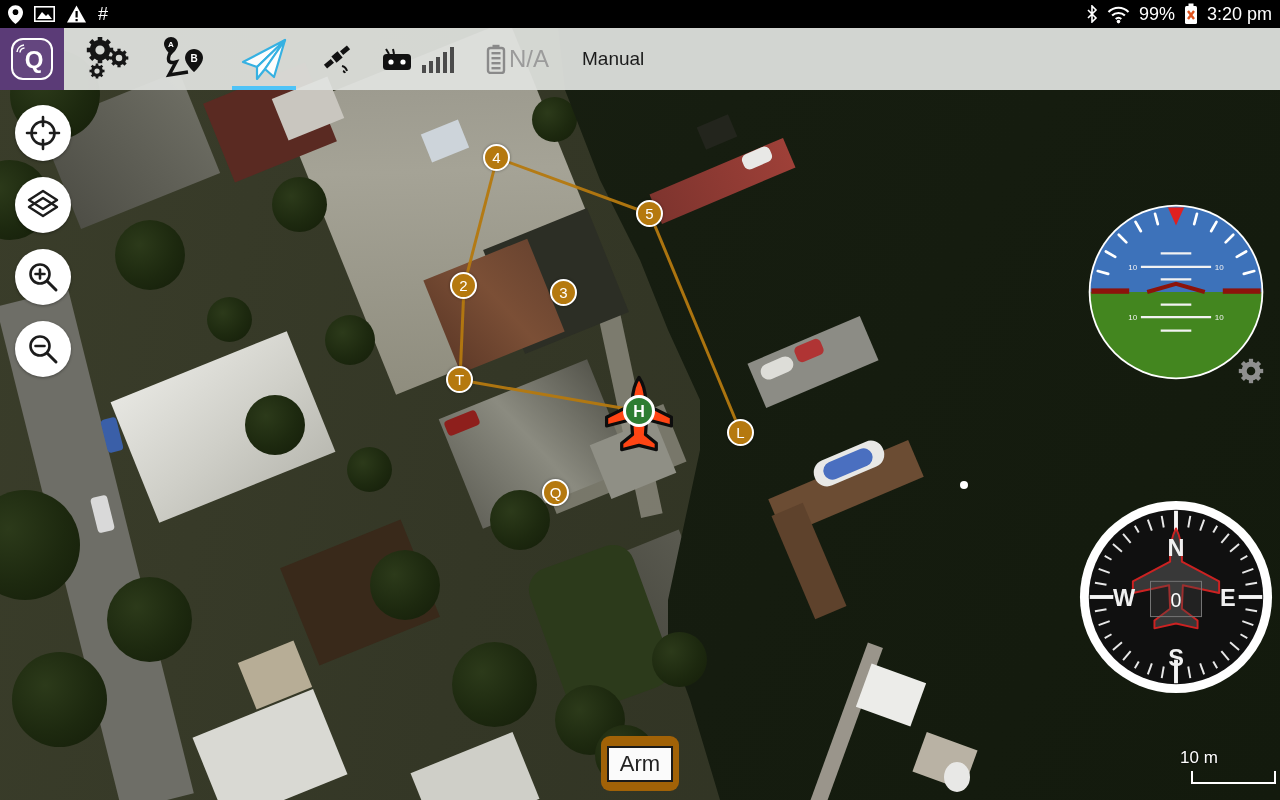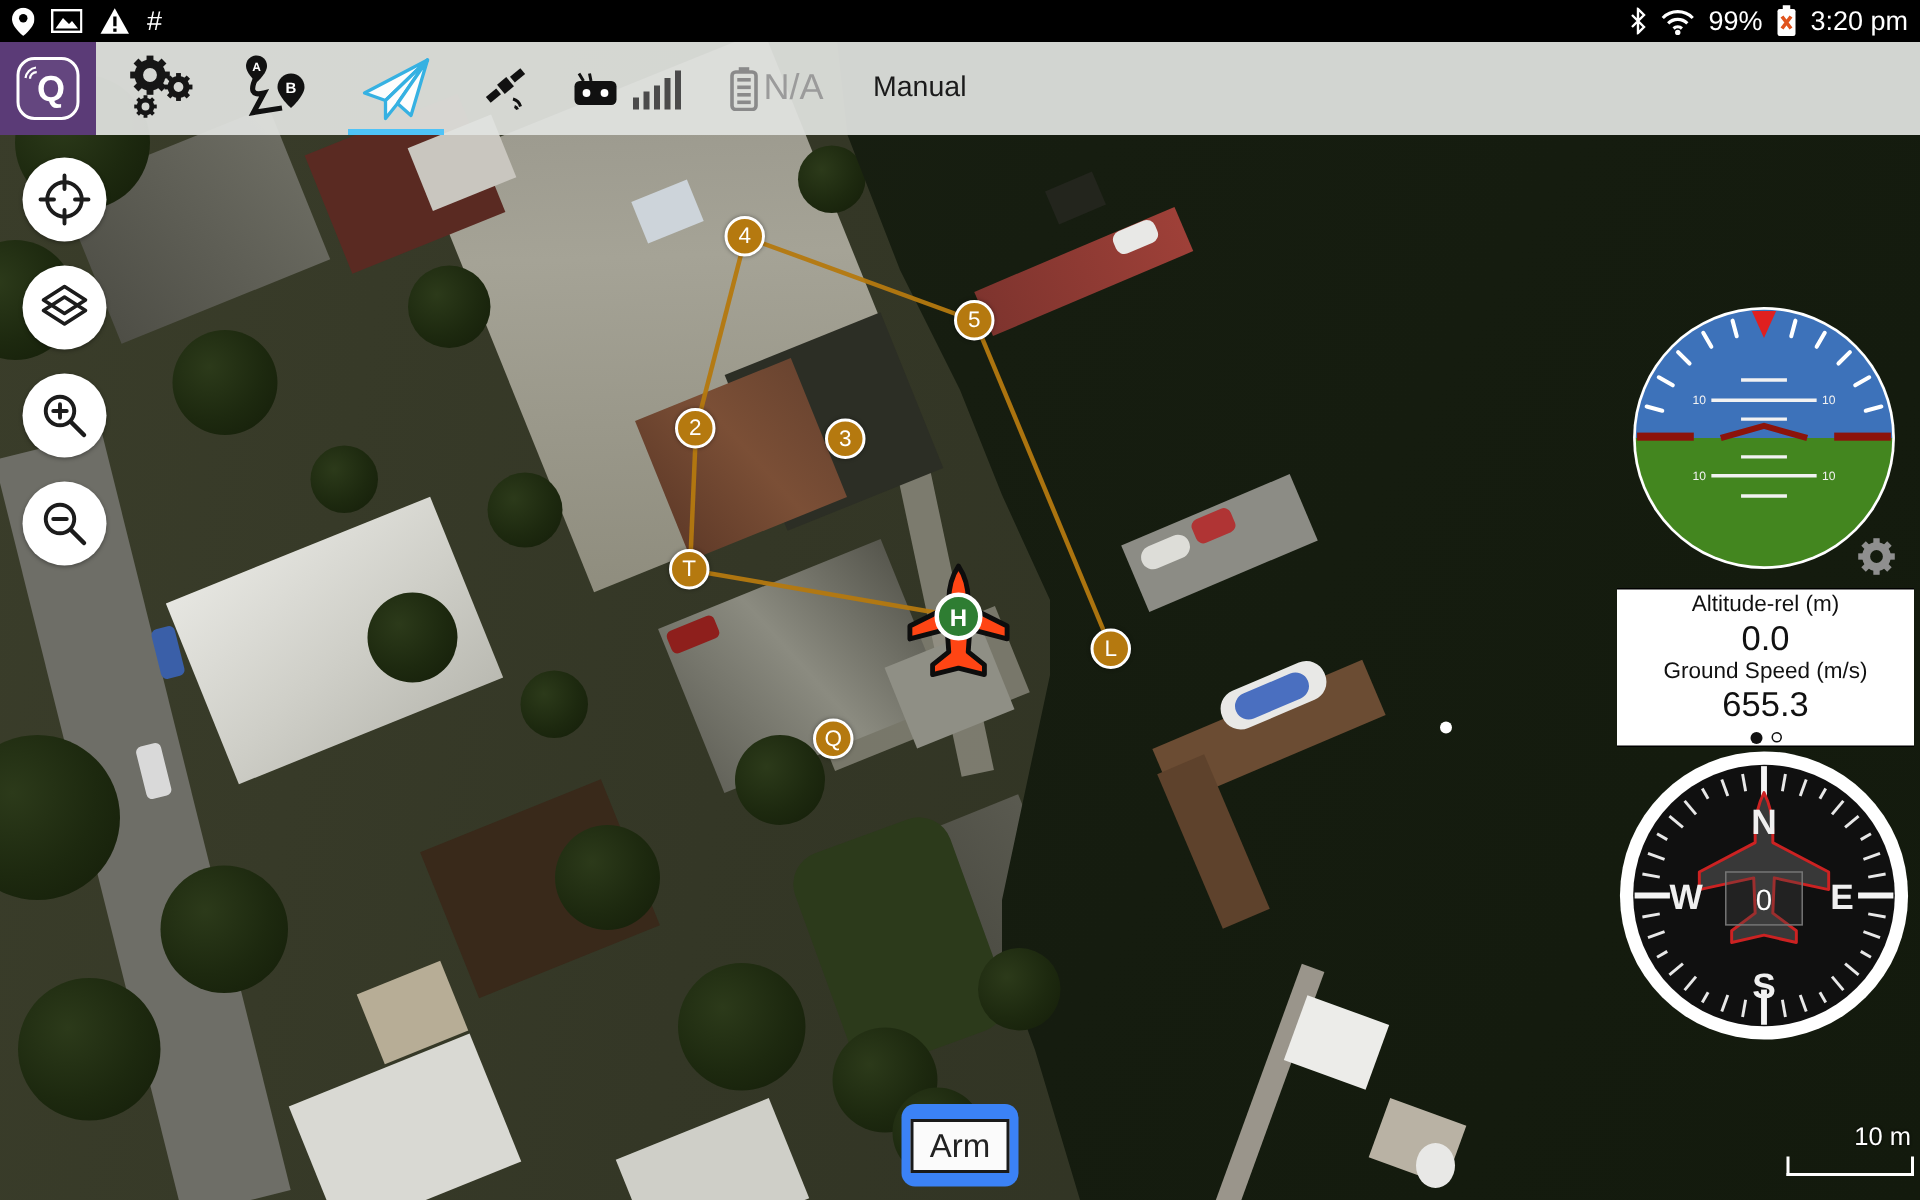--- a/index.html
+++ b/index.html
@@ -53,26 +53,26 @@
     display:flex; flex-direction:column; align-items:center; justify-content:center; gap:1px; }
   .val-label { font-size:15px; color:#111; line-height:1.15; }
   .val-num { font-size:23px; color:#111; line-height:1.1; }
   #pager { display:flex; align-items:center; gap:6px; margin-top:4px; }
   #pager .d1 { width:8px; height:8px; border-radius:50%; background:#111; }
   #pager .d2 { width:7px; height:7px; border-radius:50%; border:1.5px solid #111; background:#fff; }
   #compass { position:absolute; left:1078px; top:499px; z-index:35; }
 
   
   #arm-button { position:absolute; left:601px; top:736px; width:78px; height:55px;
-    background:#3b82f6; border-radius:9px; z-index:40; display:flex;
+    background:#a16207; border-radius:9px; z-index:40; display:flex;
     align-items:center; justify-content:center; }
   #arm-inner { border:2px solid #1a1a1a; background:#fbfbfb; padding:3px 11px;
     font-size:22px; color:#222; }
   #scale { position:absolute; left:1180px; top:748px; width:96px; z-index:30;
-    color:#fff; text-align:right; }
+    color:#fff; text-align:left; }
   #scale-text { font-size:17px; padding-right:2px; text-shadow:0 0 2px #000; }
   #scale-bar { margin-top:3px; margin-left:11px; height:13px;
     border-left:2px solid #fff; border-right:2px solid #fff; border-bottom:2px solid #fff; }
 </style>
 </head>
 <body>
 
 <div id="stage">
 
   <svg width="0" height="0" style="position:absolute">
@@ -387,30 +387,20 @@
       <rect x="6" y="96" width="42" height="6" fill="#8c130b"></rect>
       <rect x="152" y="96" width="42" height="6" fill="#8c130b"></rect>
       <path d="M68,100 L100,91 L132,100" fill="none" stroke="#8c130b" stroke-width="4.5"></path>
     </g>
   </svg>
 
   <svg id="inst-gear" width="26" height="26" viewBox="-16 -16 32 32">
     <use href="#gear-sym" x="-16" y="-16" width="32" height="32"></use>
   </svg>
 
-  <div id="values-panel">
-    <div class="val-label">Altitude-rel (m)</div>
-    <div class="val-num">0.0</div>
-    <div class="val-label">Ground Speed (m/s)</div>
-    <div class="val-num">655.3</div>
-    <div id="pager">
-        <span class="d1"></span>
-        <span class="d2"></span>
-      </div>
-  </div>
 
   <svg id="compass" width="196" height="196" viewBox="0 0 200 200">
     <circle cx="100" cy="100" r="98" fill="#fff"></circle>
     <circle cx="100" cy="100" r="89" fill="#101010"></circle>
     <g stroke="#e8e8e8" stroke-width="2">
       <line x1="100" y1="16" x2="100" y2="28" transform="rotate(10 100 100)"></line>
       <line x1="100" y1="16" x2="100" y2="28" transform="rotate(20 100 100)"></line>
       <line x1="100" y1="16" x2="100" y2="24" transform="rotate(30 100 100)"></line>
       <line x1="100" y1="16" x2="100" y2="28" transform="rotate(40 100 100)"></line>
       <line x1="100" y1="16" x2="100" y2="28" transform="rotate(50 100 100)"></line>

